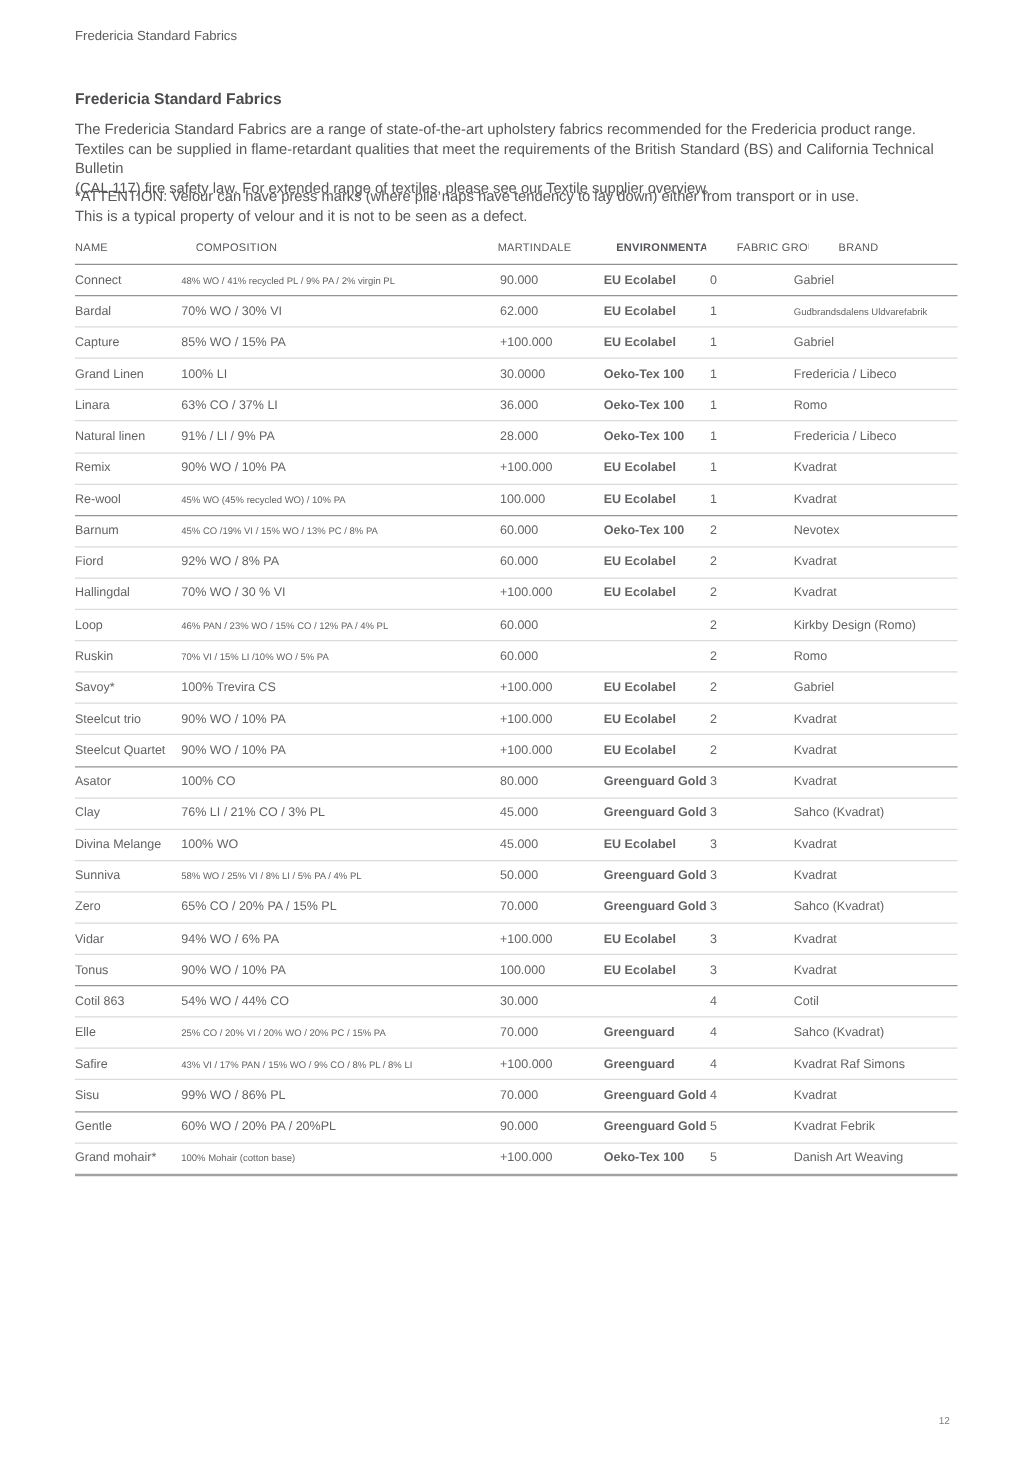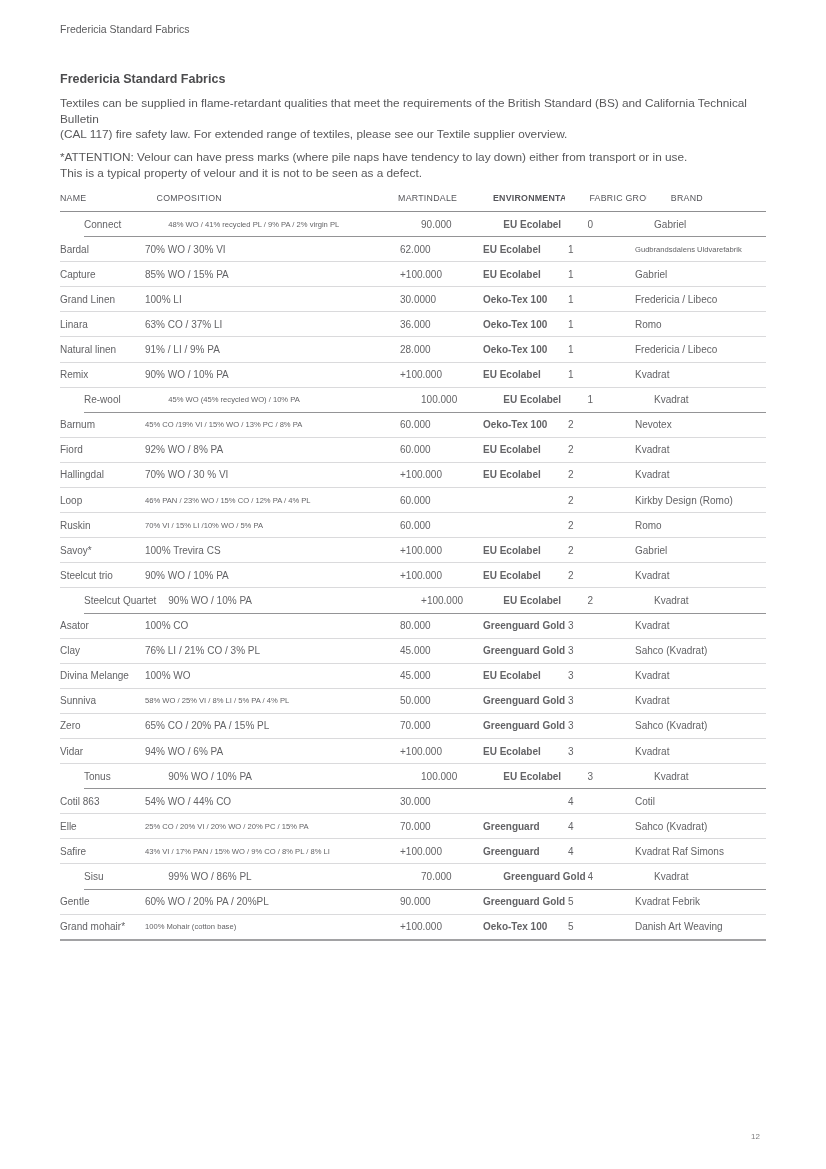--- a/index.html
+++ b/index.html
@@ -68,21 +68,20 @@
   .trow {
     display: flex;
     align-items: center;
     height: 24.1px;
     border-bottom: 1px solid #dadadc;
     font-size: 10px;
     color: #636366;
   }
   .trow.group-end {
     border-bottom: 1px solid #949496;
-    margin-left: 24px;
   }
   .trow.last-row {
     border-bottom: 2px solid #a2a2a4;
   }
   .td, .th {
     overflow: hidden;
     white-space: nowrap;
     padding-right: 6px;
     box-sizing: border-box;
   }
@@ -104,20 +103,21 @@
 </head>
 <body>
 
 <div class="page">
 
   <div class="running-header">Fredericia Standard Fabrics</div>
 
   <div class="section-title">Fredericia Standard Fabrics</div>
 
   <div class="intro">
+    <div>The Fredericia Standard Fabrics are a range of state-of-the-art upholstery fabrics recommended for the Fredericia product range.</div>
     <div>Textiles can be supplied in flame-retardant qualities that meet the requirements of the British Standard (BS) and California Technical Bulletin</div>
     <div>(CAL 117) fire safety law. For extended range of textiles, please see our Textile supplier overview.</div>
   </div>
 
   <div class="attention">
     <div>*ATTENTION: Velour can have press marks (where pile naps have tendency to lay down) either from transport or in use.</div>
     <div>This is a typical property of velour and it is not to be seen as a defect.</div>
   </div>
 
   <div class="fabric-table">

